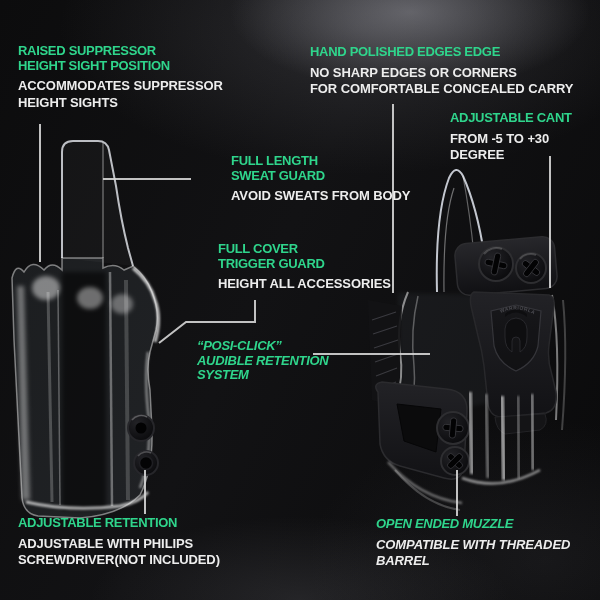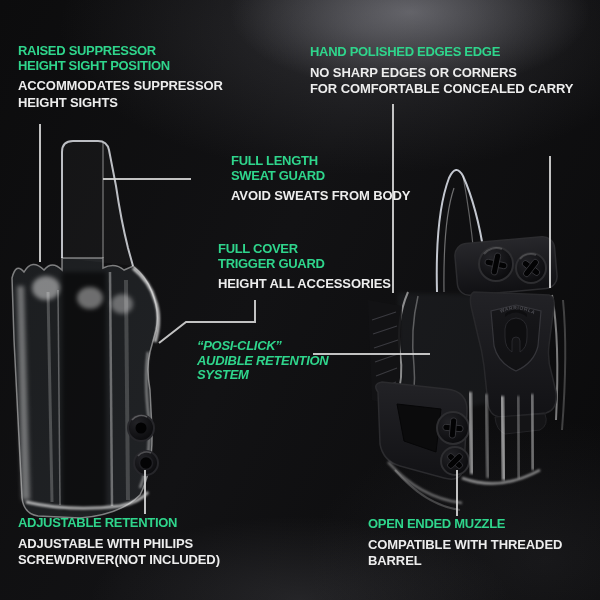--- a/index.html
+++ b/index.html
@@ -23,21 +23,21 @@
     margin:5px 0 0;color:#ededed;font-size:13px;font-weight:bold;
     line-height:1.28;letter-spacing:-0.1px;white-space:pre-line;
   }
   #c-raised{left:18px;top:44px;}
   #c-hand{left:310px;top:45px;}
   #c-cant{left:450px;top:111px;}
   #c-sweat{left:195px;top:154px;margin-left:36px;}
   #c-trigger{left:195px;top:242px;margin-left:23px;}
   #c-posi{left:197px;top:339px;font-style:italic;}
   #c-retention{left:18px;top:516px;}
-  #c-muzzle{left:368px;top:517px;}
+  #c-muzzle{left:376px;top:517px;font-style:italic;}
   svg#art{position:absolute;left:0;top:0;}
 </style>
 </head>
 <body>
 
 <div id="stage">
 
   <svg id="art" width="600" height="600" viewBox="0 0 600 600">
     <defs>
       <filter id="soft" x="-30%" y="-30%" width="160%" height="160%">
@@ -201,20 +201,24 @@
     <p>ACCOMMODATES SUPPRESSOR
 HEIGHT SIGHTS</p>
   </div>
 
   <div class="callout" id="c-hand">
     <h3>HAND POLISHED EDGES EDGE</h3>
     <p>NO SHARP EDGES OR CORNERS
 FOR COMFORTABLE CONCEALED CARRY</p>
   </div>
 
+  <div class="callout" id="c-cant">
+    <h3>ADJUSTABLE CANT</h3>
+    <p>FROM -5 TO +30 DEGREE</p>
+  </div>
 
   <div class="callout" id="c-sweat">
     <h3>FULL LENGTH
 SWEAT GUARD</h3>
     <p>AVOID SWEATS FROM BODY</p>
   </div>
 
   <div class="callout" id="c-trigger">
     <h3>FULL COVER
 TRIGGER GUARD</h3>

